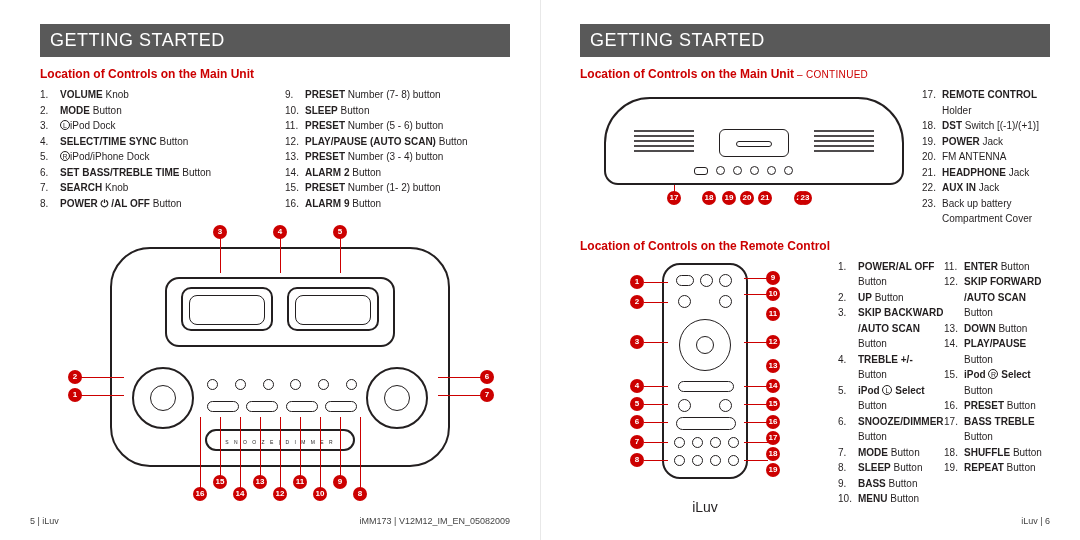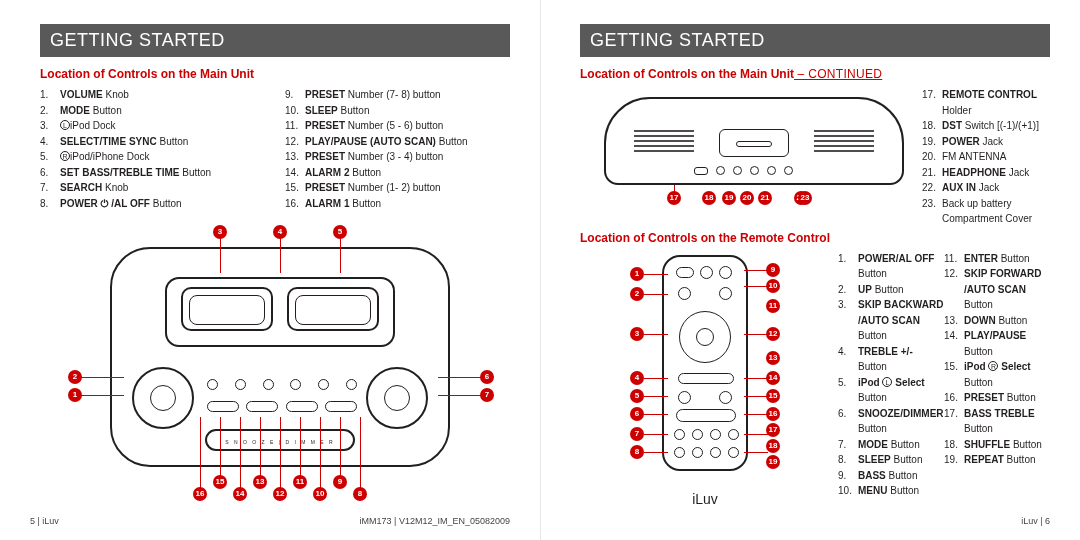--- a/index.html
+++ b/index.html
@@ -2,21 +2,21 @@
 <html><head>
 <meta charset="utf-8">
 <style>
   * { box-sizing: border-box; margin: 0; padding: 0; }
   html, body { width: 1080px; height: 540px; font-family: "Helvetica Neue", Arial, sans-serif; background: #fff; color: #231f20; }
   .spread { display: flex; width: 1080px; height: 540px; }
   .page { width: 540px; height: 540px; position: relative; padding: 24px 30px 18px 40px; }
   .divider { position: absolute; left: 0; top: 0; width: 1px; height: 540px; background: #e8e8e8; }
   .hdr-bar { background: #595959; color: #fff; font-size: 18px; letter-spacing: .5px; padding: 6px 10px; font-weight: 400; }
   .sub { color: #c00; font-size: 12px; font-weight: 700; margin: 10px 0 6px; }
-  .sub .cont { font-weight: 400; font-size: 12px; letter-spacing: .3px; text-decoration: underline; }
+  .sub .cont { font-weight: 400; font-size: 10px; letter-spacing: .3px; }
   .cols2 { display: flex; gap: 20px; }
   .col { flex: 1; }
   ol.ctrl { list-style: none; counter-reset: c; font-size: 10px; line-height: 1.55; }
   ol.ctrl li { counter-increment: c; padding-left: 20px; position: relative; }
   ol.ctrl li::before { content: counter(c) "."; position: absolute; left: 0; }
   ol.ctrl.start9 { counter-reset: c 8; }
   ol.ctrl.start17 { counter-reset: c 16; }
   ol.ctrl.start11 { counter-reset: c 10; }
   ol.ctrl li b { font-weight: 700; }
   sup.ring { display:inline-block; border:1px solid #231f20; border-radius:50%; width:10px; height:10px; font-size:7px; line-height:9px; text-align:center; vertical-align:1px;}
@@ -90,21 +90,21 @@
         </div>
       <div class="col">
           <ol class="ctrl start9">
             <li><b>PRESET</b> Number (7- 8) button</li>
             <li><b>SLEEP</b> Button</li>
             <li><b>PRESET</b> Number (5 - 6) button</li>
             <li><b>PLAY/PAUSE (AUTO SCAN)</b> Button</li>
             <li><b>PRESET</b> Number (3 - 4) button</li>
             <li><b>ALARM 2</b> Button</li>
             <li><b>PRESET</b> Number (1- 2) button</li>
-            <li><b>ALARM 1</b> Button</li>
+            <li><b>ALARM 9</b> Button</li>
           </ol>
         </div>
     </div>
 
     <div class="diag-main">
       <div class="unit">
         <div class="dockwell">
           <div class="dockL">
               <div class="dL2"></div>
             </div>
@@ -224,21 +224,21 @@
             <li><b>DST</b> Switch [(-1)/(+1)]</li>
             <li><b>POWER</b> Jack</li>
             <li>FM ANTENNA</li>
             <li><b>HEADPHONE</b> Jack</li>
             <li><b>AUX IN</b> Jack</li>
             <li>Back up battery Compartment Cover</li>
           </ol>
         </div>
     </div>
 
-    <div class="sub" style="margin-top:4px">Location of Controls on the Remote Control</div>
+    <div class="sub" style="margin-top:12px">Location of Controls on the Remote Control</div>
 
     <div style="display:flex">
       <div class="remote-wrap">
         <div class="remote">
           <div class="rpill" style="left:12px;top:10px;width:18px"></div>
           <div class="rbtn" style="left:36px;top:9px"></div>
           <div class="rbtn" style="right:14px;top:9px"></div>
           <div class="rbtn" style="left:14px;top:30px"></div>
           <div class="rbtn" style="right:14px;top:30px"></div>
           <div class="dpad"></div>

